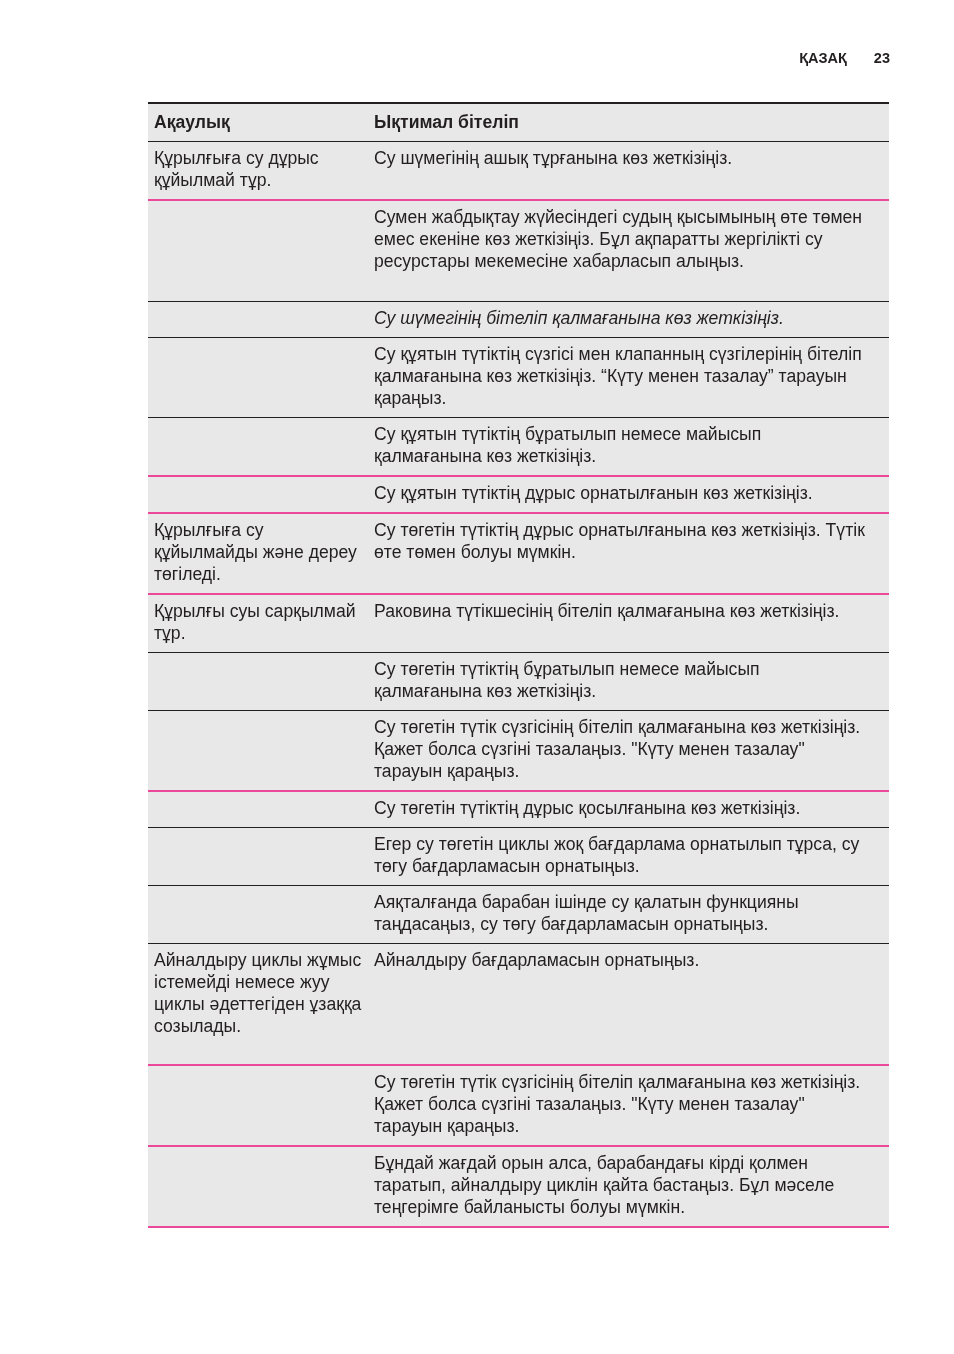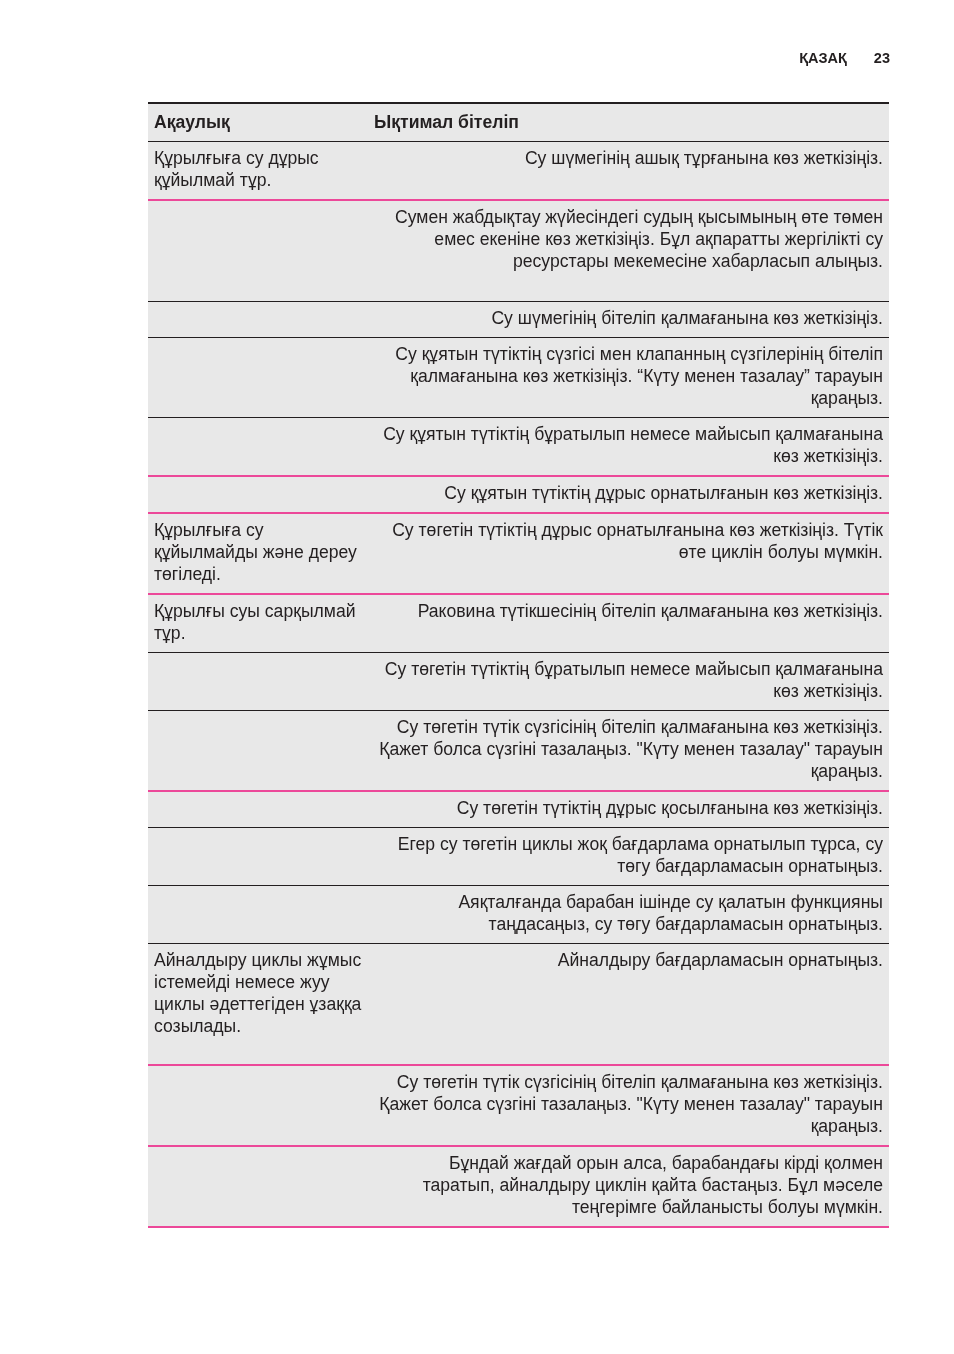--- a/index.html
+++ b/index.html
@@ -57,21 +57,21 @@
     padding-left: 6px !important;
   }
   .c2 {
     padding-left: 0px;
   }
   .cell-inner {
     padding-top: 5px;
     padding-bottom: 8px;
   }
   .c1 .cell-inner { padding-right: 10px; }
-  .c2 .cell-inner { padding-right: 6px; text-align: right; }
+  .c2 .cell-inner { padding-right: 22px; }
   .header-inner {
     padding-top: 7px;
     padding-bottom: 8px;
   }
 </style>
 </head>
 <body>
 
 <div class="page-header">
   <span>ҚАЗАҚ</span>
@@ -99,21 +99,21 @@
         </td>
       </tr>
       <tr class="row" style="height: 101px;">
         <td class="c1">
           <div class="cell-inner"></div>
         </td>
         <td class="c2">
           <div class="cell-inner">Сумен жабдықтау жүйесіндегі судың қысымының өте төмен емес екеніне көз жеткізіңіз. Бұл ақпаратты жергілікті су ресурстары мекемесіне хабарласып алыңыз.</div>
         </td>
       </tr>
-      <tr class="row" style="height: 36px;">
+      <tr class="row" style="height: 36px; font-style: italic;">
         <td class="c1">
           <div class="cell-inner"></div>
         </td>
         <td class="c2">
           <div class="cell-inner">Су шүмегінің бітеліп қалмағанына көз жеткізіңіз.</div>
         </td>
       </tr>
       <tr class="row" style="height: 79px;">
         <td class="c1">
           <div class="cell-inner"></div>
@@ -136,21 +136,21 @@
         </td>
         <td class="c2">
           <div class="cell-inner">Су құятын түтіктің дұрыс орнатылғанын көз жеткізіңіз.</div>
         </td>
       </tr>
       <tr class="row thick" style="height: 79px;">
         <td class="c1">
           <div class="cell-inner">Құрылғыға су құйылмайды және дереу төгіледі.</div>
         </td>
         <td class="c2">
-          <div class="cell-inner">Су төгетін түтіктің дұрыс орнатылғанына көз жеткізіңіз. Түтік өте циклін болуы мүмкін.</div>
+          <div class="cell-inner">Су төгетін түтіктің дұрыс орнатылғанына көз жеткізіңіз. Түтік өте төмен болуы мүмкін.</div>
         </td>
       </tr>
       <tr class="row" style="height: 57px;">
         <td class="c1">
           <div class="cell-inner">Құрылғы суы сарқылмай тұр.</div>
         </td>
         <td class="c2">
           <div class="cell-inner">Раковина түтікшесінің бітеліп қалмағанына көз жеткізіңіз.</div>
         </td>
       </tr>

